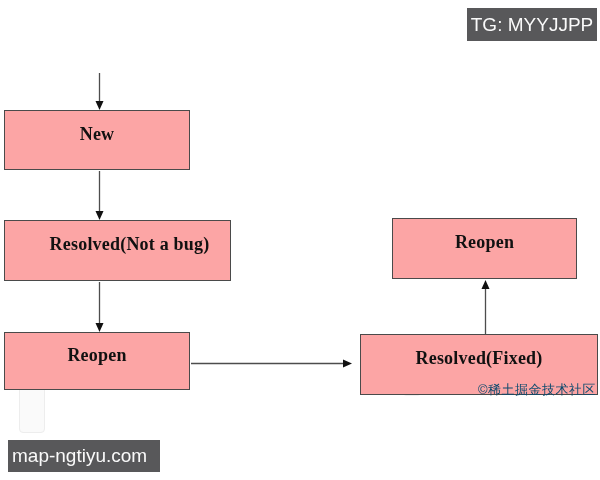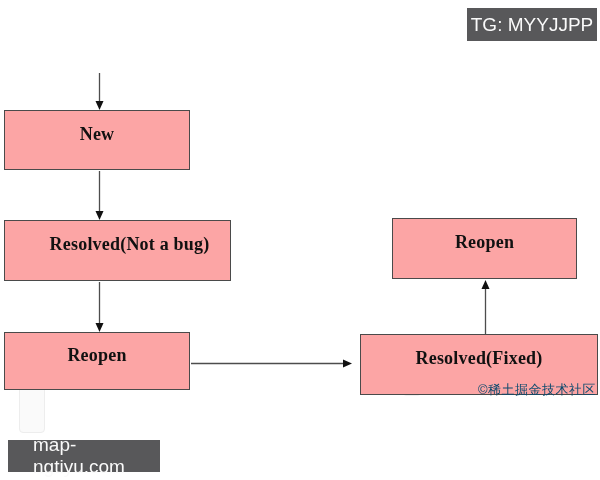--- a/index.html
+++ b/index.html
@@ -23,21 +23,21 @@
   
   .edges{position:absolute;left:0;top:0;}
   .edges line{stroke:#4d4d4d;stroke-width:1.3;}
   .edges polygon{fill:#111;}
   
   .banner{
     position:absolute;background:#58585a;color:#fafafa;font-size:19px;
     display:flex;align-items:center;box-sizing:border-box;
   }
   #banner-tg{left:467px;top:8px;width:130px;height:33px;justify-content:center;}
-  #banner-site{left:8px;top:440px;width:152px;height:32px;padding-left:25px;}
+  #banner-site{left:8px;top:440px;width:152px;height:32px;padding-left:4px;}
   
   .watermark-text{
     position:absolute;right:4px;top:381px;font-size:13px;color:#0c4a6e;
     letter-spacing:0.5px;white-space:nowrap;
   }
   
   .ghost-figure{
     position:absolute;left:19px;top:345px;width:24px;height:86px;
     border:1px solid #ededed;border-radius:4px;background:rgba(248,248,248,.65);
   }

